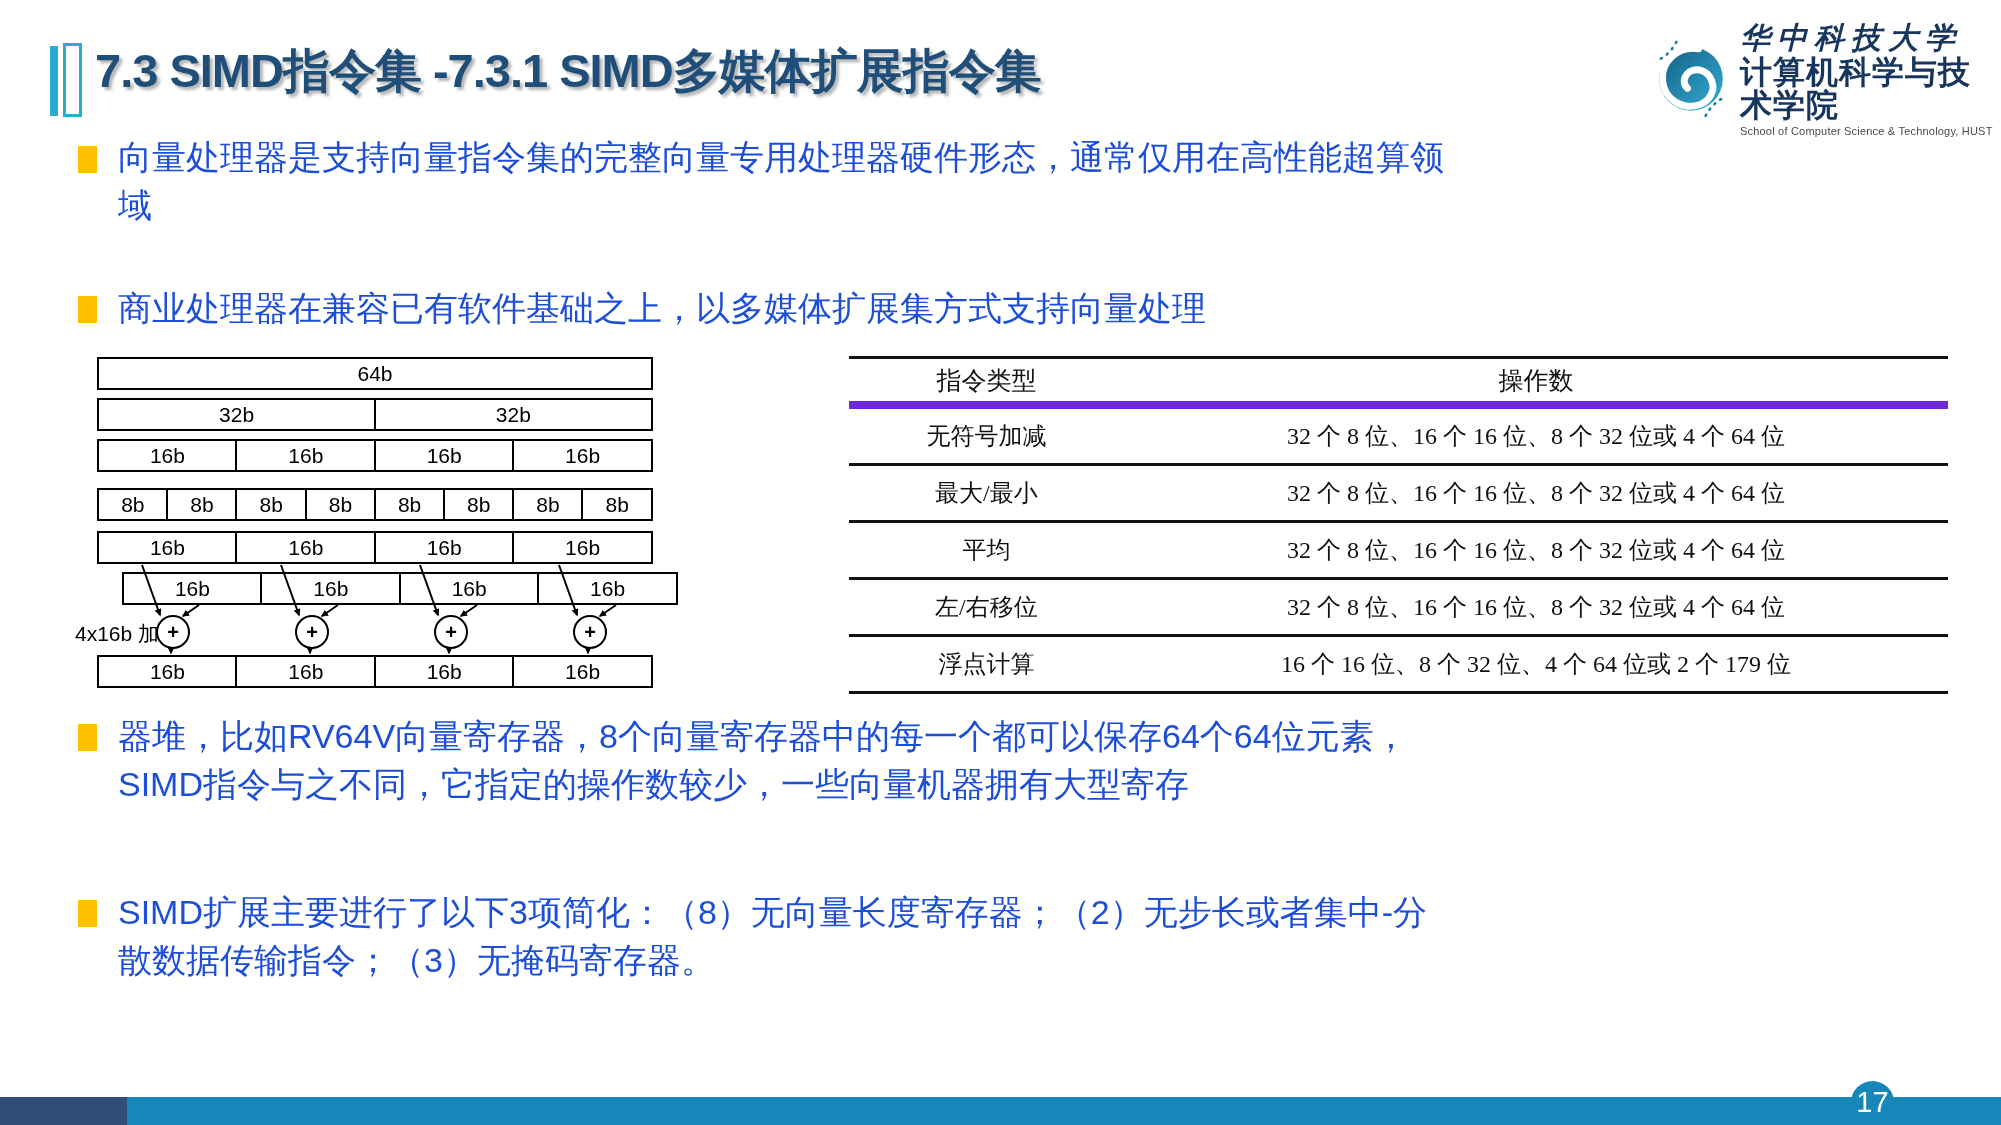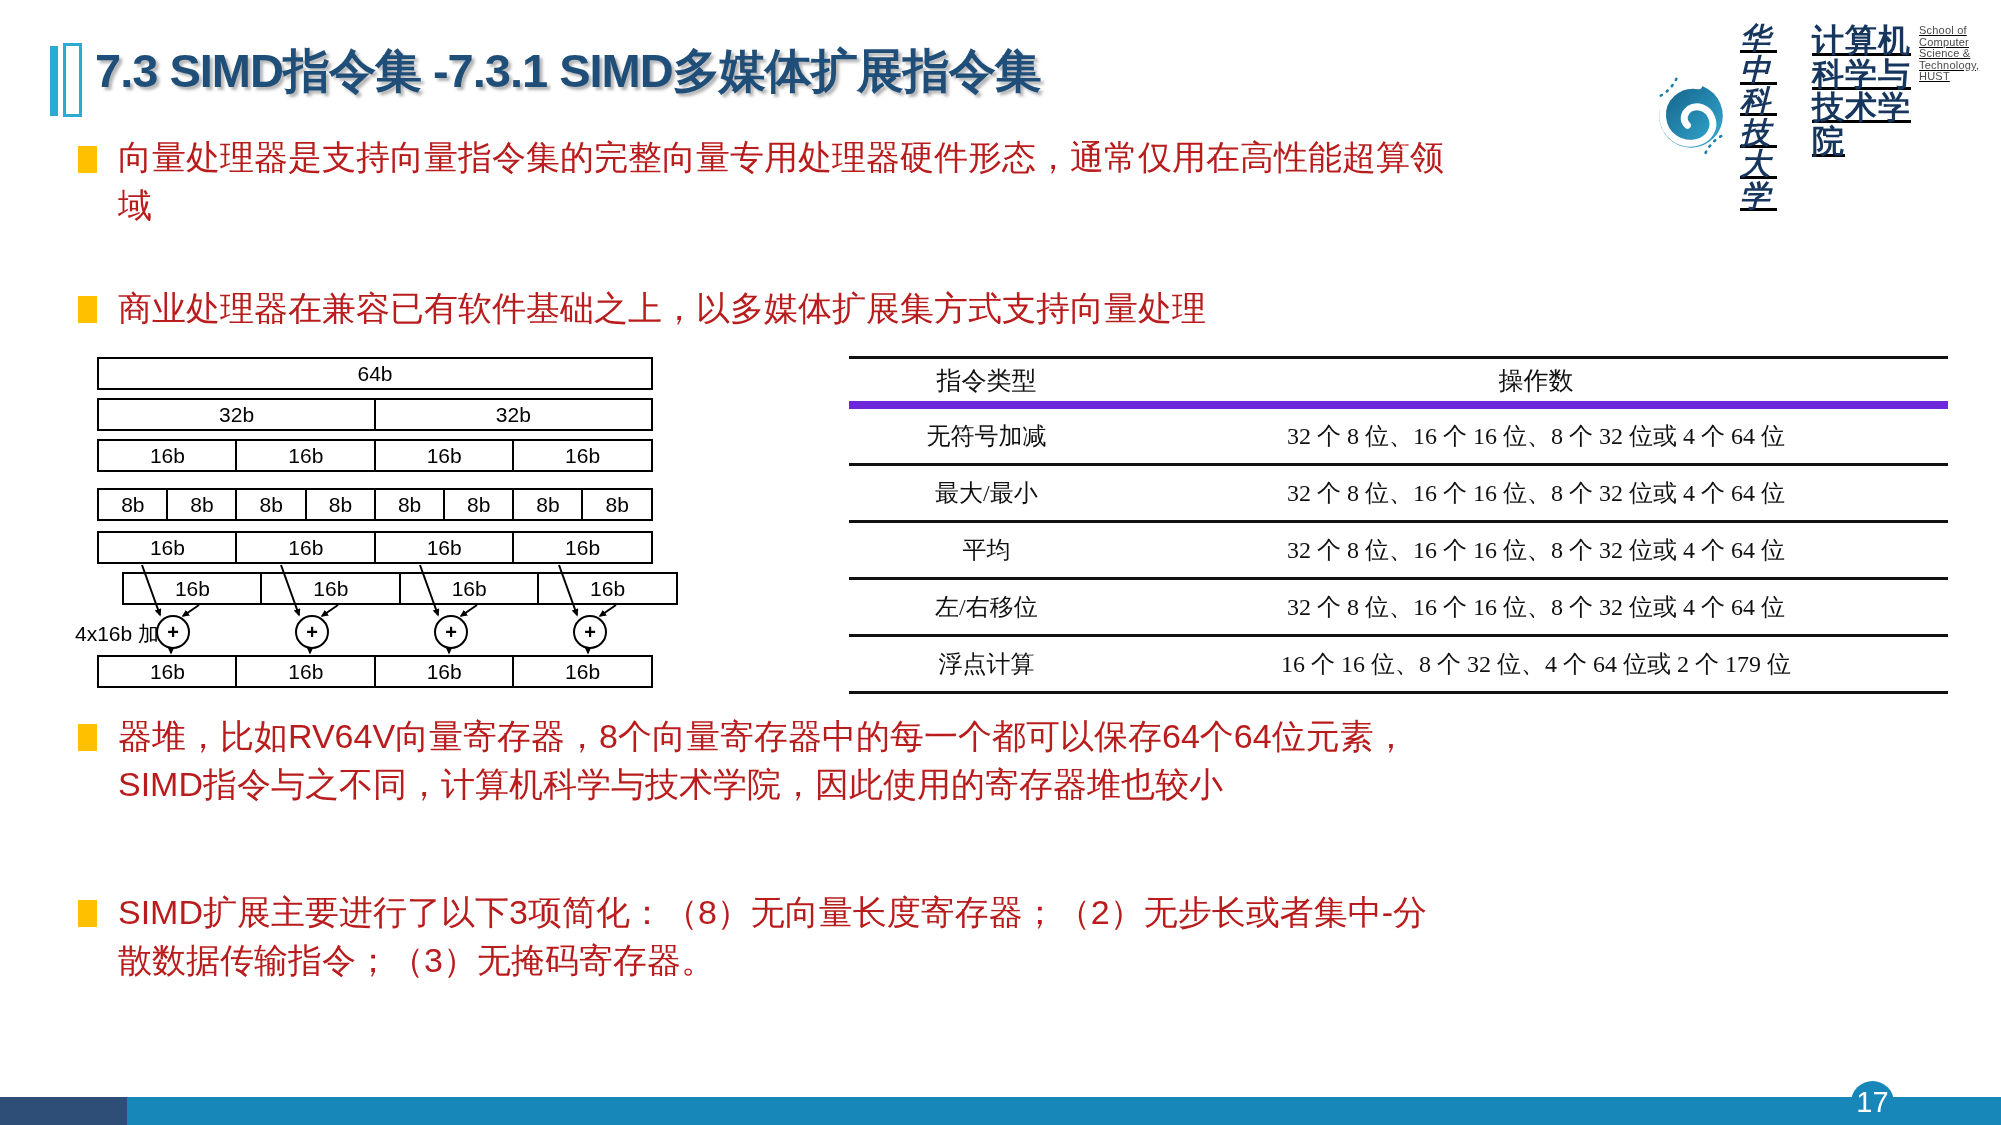--- a/index.html
+++ b/index.html
@@ -7,29 +7,29 @@
          font-family:"Liberation Sans","DejaVu Sans",sans-serif;color:#000;}
 
   
   .accent-bar-solid{position:absolute;left:50px;top:46px;width:8px;height:70px;background:#2BAAD2;}
   .accent-bar-hollow{position:absolute;left:63px;top:43px;width:13px;height:68px;background:#fff;border:3px solid #2BAAD2;}
   .slide-title{position:absolute;left:95px;top:40px;font-size:47px;font-weight:bold;color:#1F4E79;
                letter-spacing:-1px;text-shadow:3px 3px 3px rgba(120,120,120,.55);white-space:nowrap;}
 
   
   .logo{position:absolute;left:1648px;top:22px;display:flex;align-items:center;gap:6px;}
-  .logo-text{display:flex;flex-direction:row;line-height:1.05;text-decoration:underline;}
+  .logo-text{display:flex;flex-direction:column;line-height:1.05;}
   .logo-univ{font-family:"Liberation Serif","DejaVu Serif",serif;font-style:italic;font-weight:bold;
              font-size:30px;color:#17365D;letter-spacing:7px;}
   .logo-school{font-size:32px;font-weight:bold;color:#17365D;letter-spacing:1px;margin-top:2px;}
   .logo-en{font-size:11px;color:#4a4a4a;margin-top:3px;letter-spacing:.2px;}
 
   
   .bullet-sq{position:absolute;width:19px;height:27px;background:#FFC000;}
-  .btext{position:absolute;left:118px;font-size:34px;line-height:48px;color:#b91c1c;white-space:nowrap;}
+  .btext{position:absolute;left:118px;font-size:34px;line-height:48px;color:#1d4ed8;white-space:nowrap;}
 
   
   .diagram{position:absolute;left:75px;top:352px;width:640px;height:345px;font-size:21px;}
   .drow{position:absolute;display:flex;height:33px;}
   .dcell{flex:1;border:2.5px solid #000;margin-left:-2.5px;background:#fff;box-sizing:border-box;
          display:flex;align-items:center;justify-content:center;font-weight:500;}
   .dcell:first-child{margin-left:0;}
   .adder{position:absolute;width:30px;height:30px;border:2px solid #000;border-radius:50%;background:#fff;
          display:flex;align-items:center;justify-content:center;font-size:20px;font-weight:bold;z-index:3;}
   .adder-label{position:absolute;left:0px;top:268px;font-size:21px;}
@@ -189,21 +189,21 @@
     </div>
     <div class="tbl-row">
       <div class="tcol1">浮点计算</div>
       <div class="tcol2">16 个 16 位、8 个 32 位、4 个 64 位或 2 个 179 位</div>
     </div>
   </div>
 
   <div class="bullet-sq" style="left:78px;top:724px;"></div>
   <div class="btext" style="top:712px;">
     <div>器堆，比如RV64V向量寄存器，8个向量寄存器中的每一个都可以保存64个64位元素，</div>
-    <div>SIMD指令与之不同，计算机科学与技术学院，因此使用的寄存器堆也较小</div>
+    <div>SIMD指令与之不同，它指定的操作数较少，一些向量机器拥有大型寄存</div>
   </div>
 
   <div class="bullet-sq" style="left:78px;top:900px;"></div>
   <div class="btext" style="top:888px;">
     <div>SIMD扩展主要进行了以下3项简化：（8）无向量长度寄存器；（2）无步长或者集中-分</div>
     <div>散数据传输指令；（3）无掩码寄存器。</div>
   </div>
 
   <div class="footer-navy"></div>
   <div class="footer-blue"></div>

